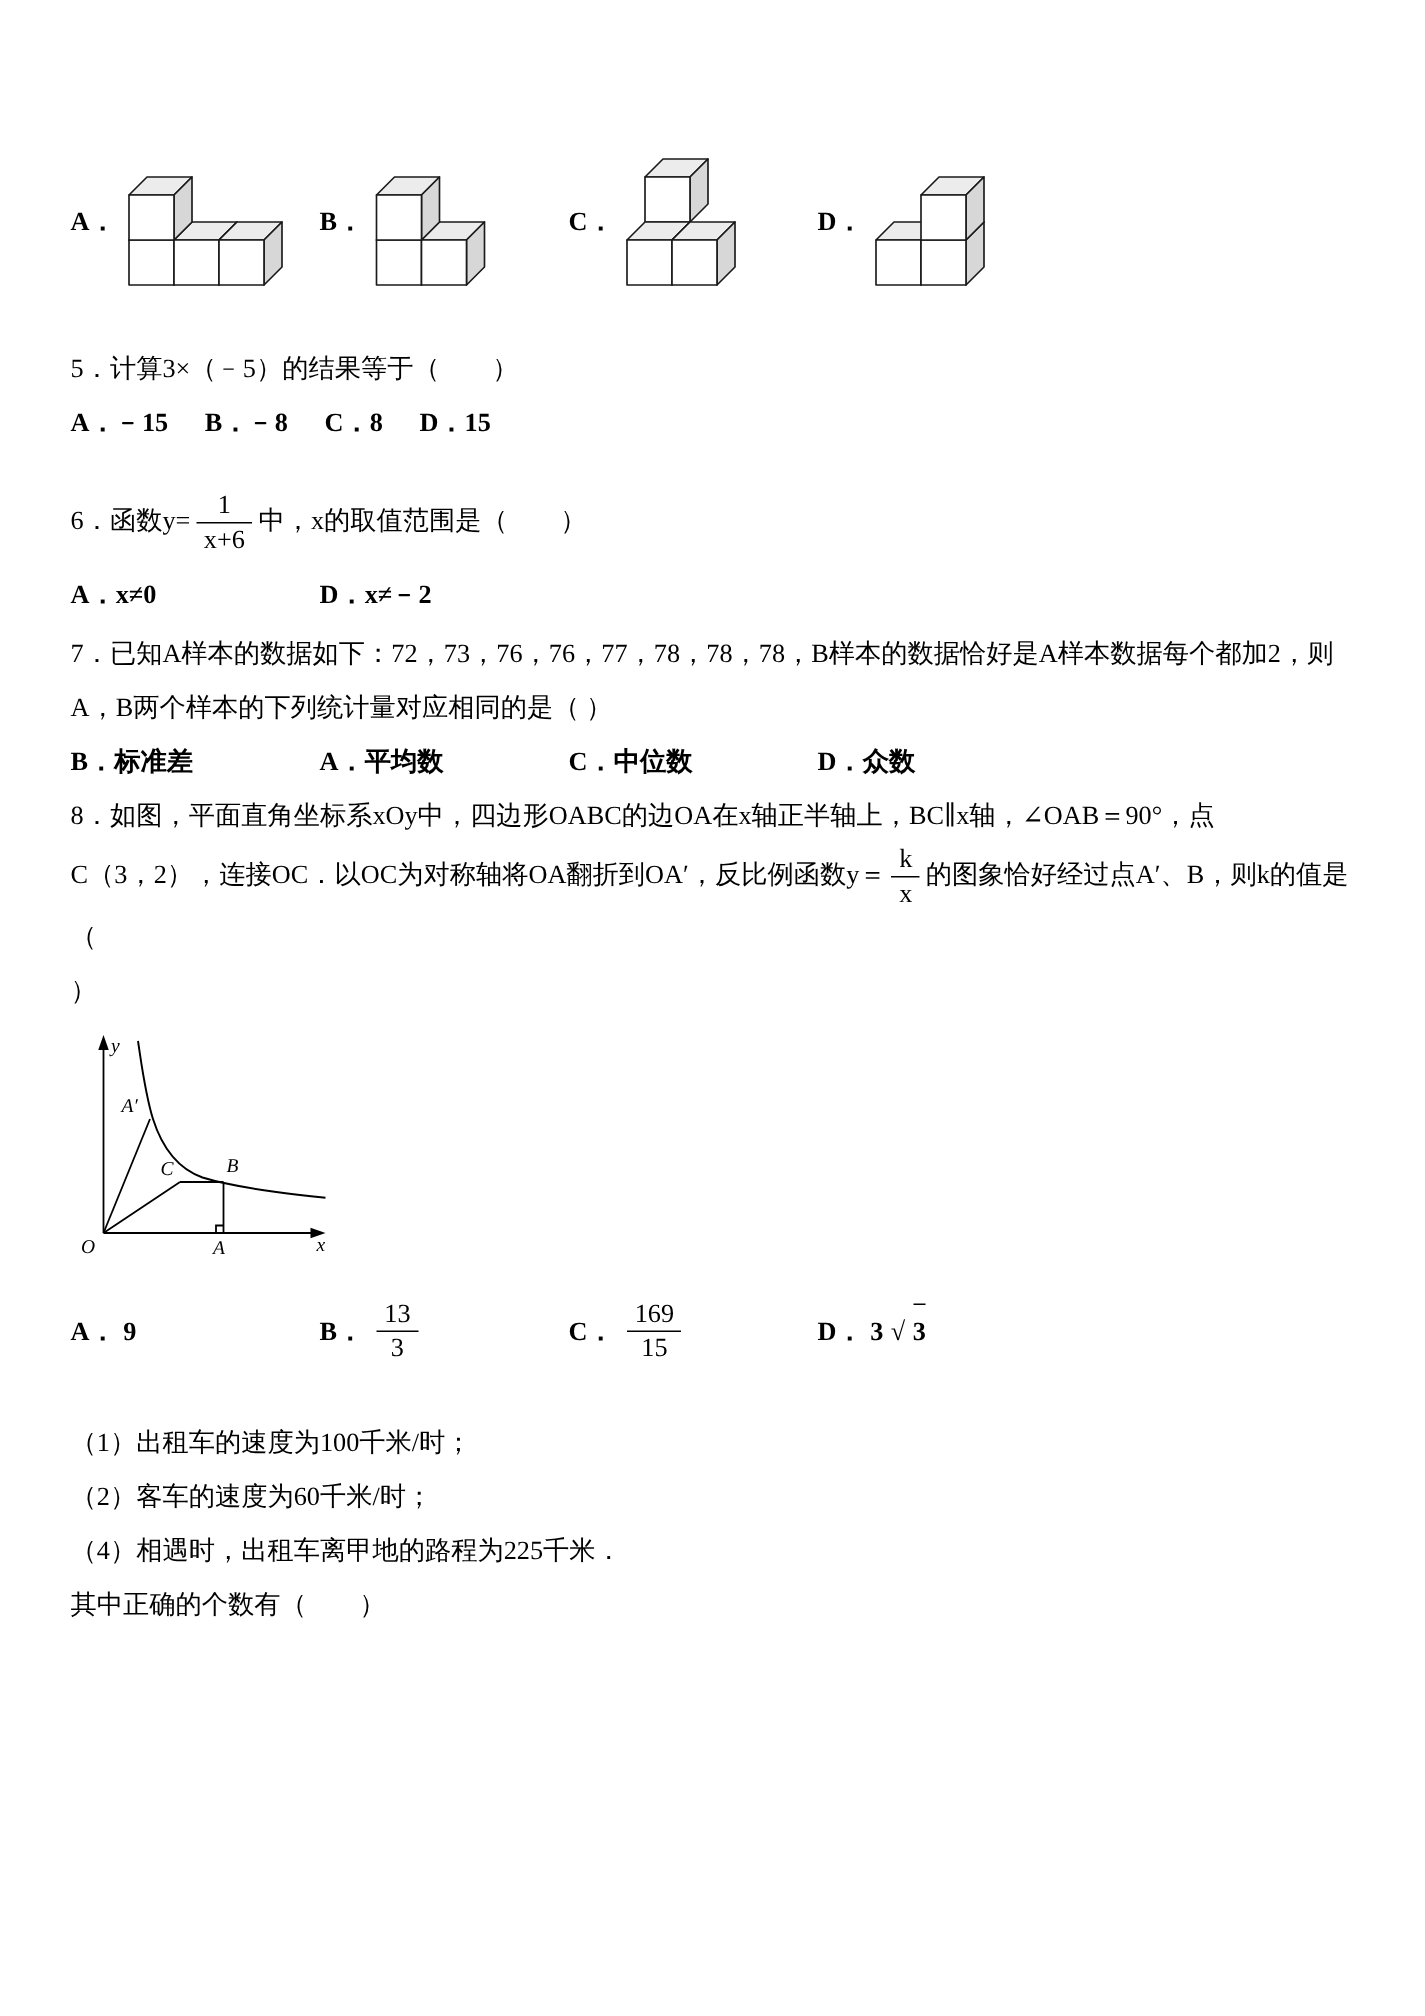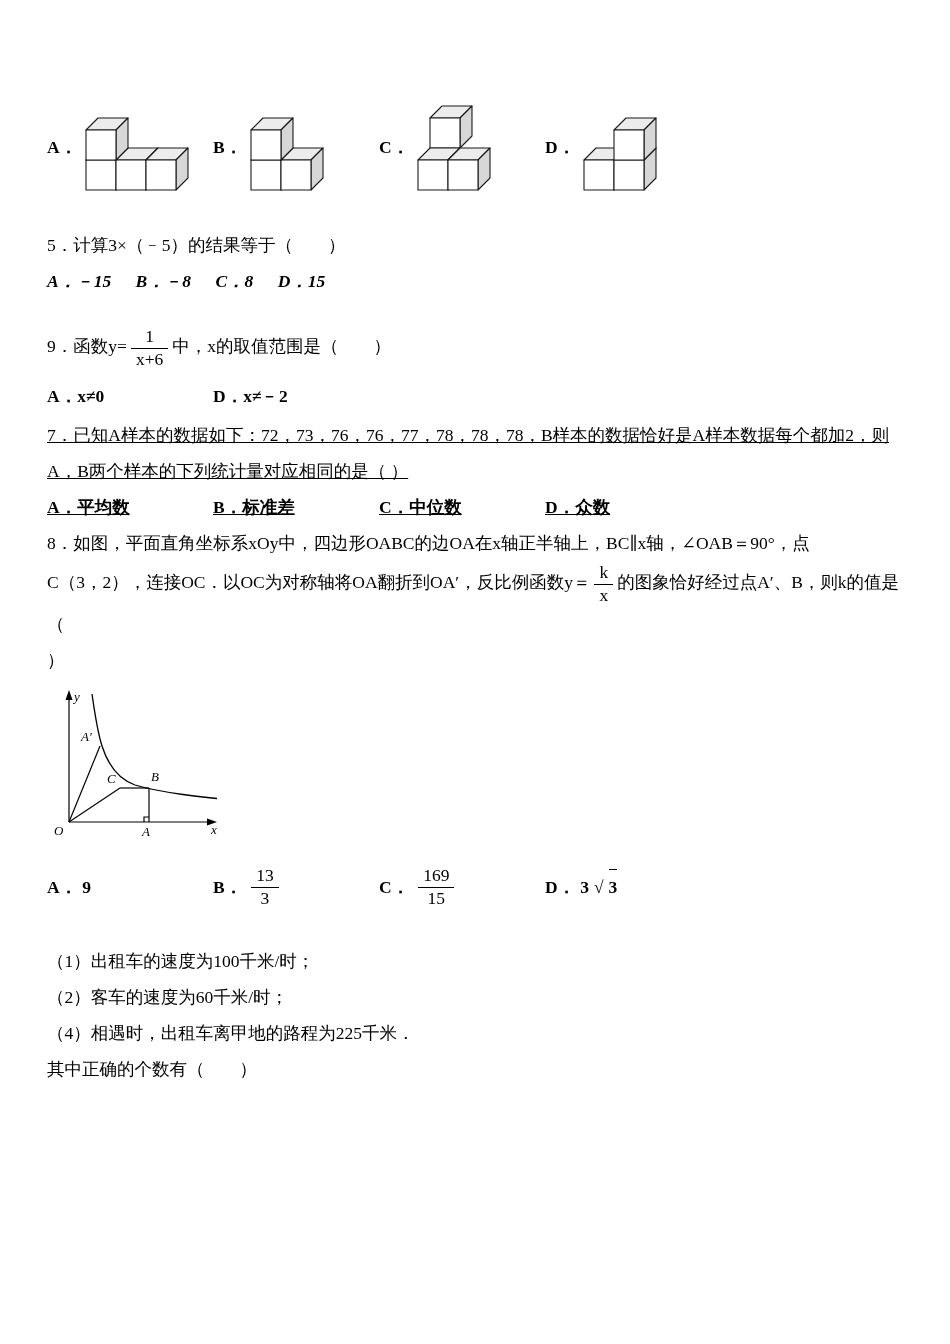--- a/index.html
+++ b/index.html
@@ -17,21 +17,21 @@
   }
   p { margin: 0; }
   section { margin: 0; }
 
   
   .optgrid { display: flex; align-items: center; font-weight: bold; }
   .optgrid .opt { width: 166px; display: flex; align-items: center; gap: 5px; }
   .optgrid .opt:last-child { width: auto; }
 
   
-  .inline-opts { font-weight: bold; font-style: italic; }
+  .inline-opts { font-weight: bold; }
   .inline-opts .opt { margin-right: 20px; }
 
   
   .frac {
     display: inline-block;
     vertical-align: middle;
     text-align: center;
     line-height: 1.25;
     margin: 0 4px;
     font-weight: normal;
@@ -39,21 +39,21 @@
   .frac .num { display: block; border-bottom: 1.4px solid #000; padding: 0 5px; }
   .frac .den { display: block; padding: 0 5px; }
 
   .sqrt-arg { border-top: 1.4px solid #000; }
 
   .cubes-row { margin-bottom: 34px; }
   .sec-q5 { margin-top: 16px; }
   .sec-q5 .inline-opts { margin-bottom: 26px; }
   .sec-q6 { margin-top: 4px; }
   .sec-q6 .stem { margin-bottom: 8px; }
-  .sec-q7 { margin-top: 4px; text-decoration: underline; }
+  .sec-q7 { margin-top: 4px; }
   .sec-q8 { margin-top: 0; }
   .graph-wrap { margin: 6px 0 10px 0; }
   .sec-q8 .optgrid { margin-bottom: 34px; }
   .sec-q9 { margin-top: 10px; }
 
   svg.graph text {
     font-family: "Liberation Serif", "DejaVu Serif", serif;
     font-size: 13px;
     font-style: italic;
   }
@@ -132,34 +132,34 @@
     <p class="inline-opts">
       <span class="opt">A．﹣15</span>
       <span class="opt">B．﹣8</span>
       <span class="opt">C．8</span>
       <span class="opt">D．15</span>
     </p>
   </section>
 
   <section class="sec-q6">
     <p class="stem">
-      <span>9．函数y=</span><span class="frac"><span class="num">1</span><span class="den">x+6</span></span><span>中，x的取值范围是（　　）</span>
+      <span>6．函数y=</span><span class="frac"><span class="num">1</span><span class="den">x+6</span></span><span>中，x的取值范围是（　　）</span>
     </p>
     <div class="optgrid">
       <div class="opt">A．x≠0</div>
       <div class="opt">D．x≠﹣2</div>
     </div>
   </section>
 
   <section class="sec-q7">
     <p>7．已知A样本的数据如下：72，73，76，76，77，78，78，78，B样本的数据恰好是A样本数据每个都加2，则</p>
     <p>A，B两个样本的下列统计量对应相同的是（ ）</p>
     <div class="optgrid">
+      <div class="opt">B．标准差</div>
       <div class="opt">A．平均数</div>
-      <div class="opt">B．标准差</div>
       <div class="opt">C．中位数</div>
       <div class="opt">D．众数</div>
     </div>
   </section>
 
   <section class="sec-q8">
     <p>8．如图，平面直角坐标系xOy中，四边形OABC的边OA在x轴正半轴上，BC∥x轴，∠OAB＝90°，点</p>
     <p>
       <span>C（3，2），连接OC．以OC为对称轴将OA翻折到OA′，反比例函数y＝</span><span class="frac"><span class="num">k</span><span class="den">x</span></span><span>的图象恰好经过点A′、B，则k的值是（</span>
     </p>

